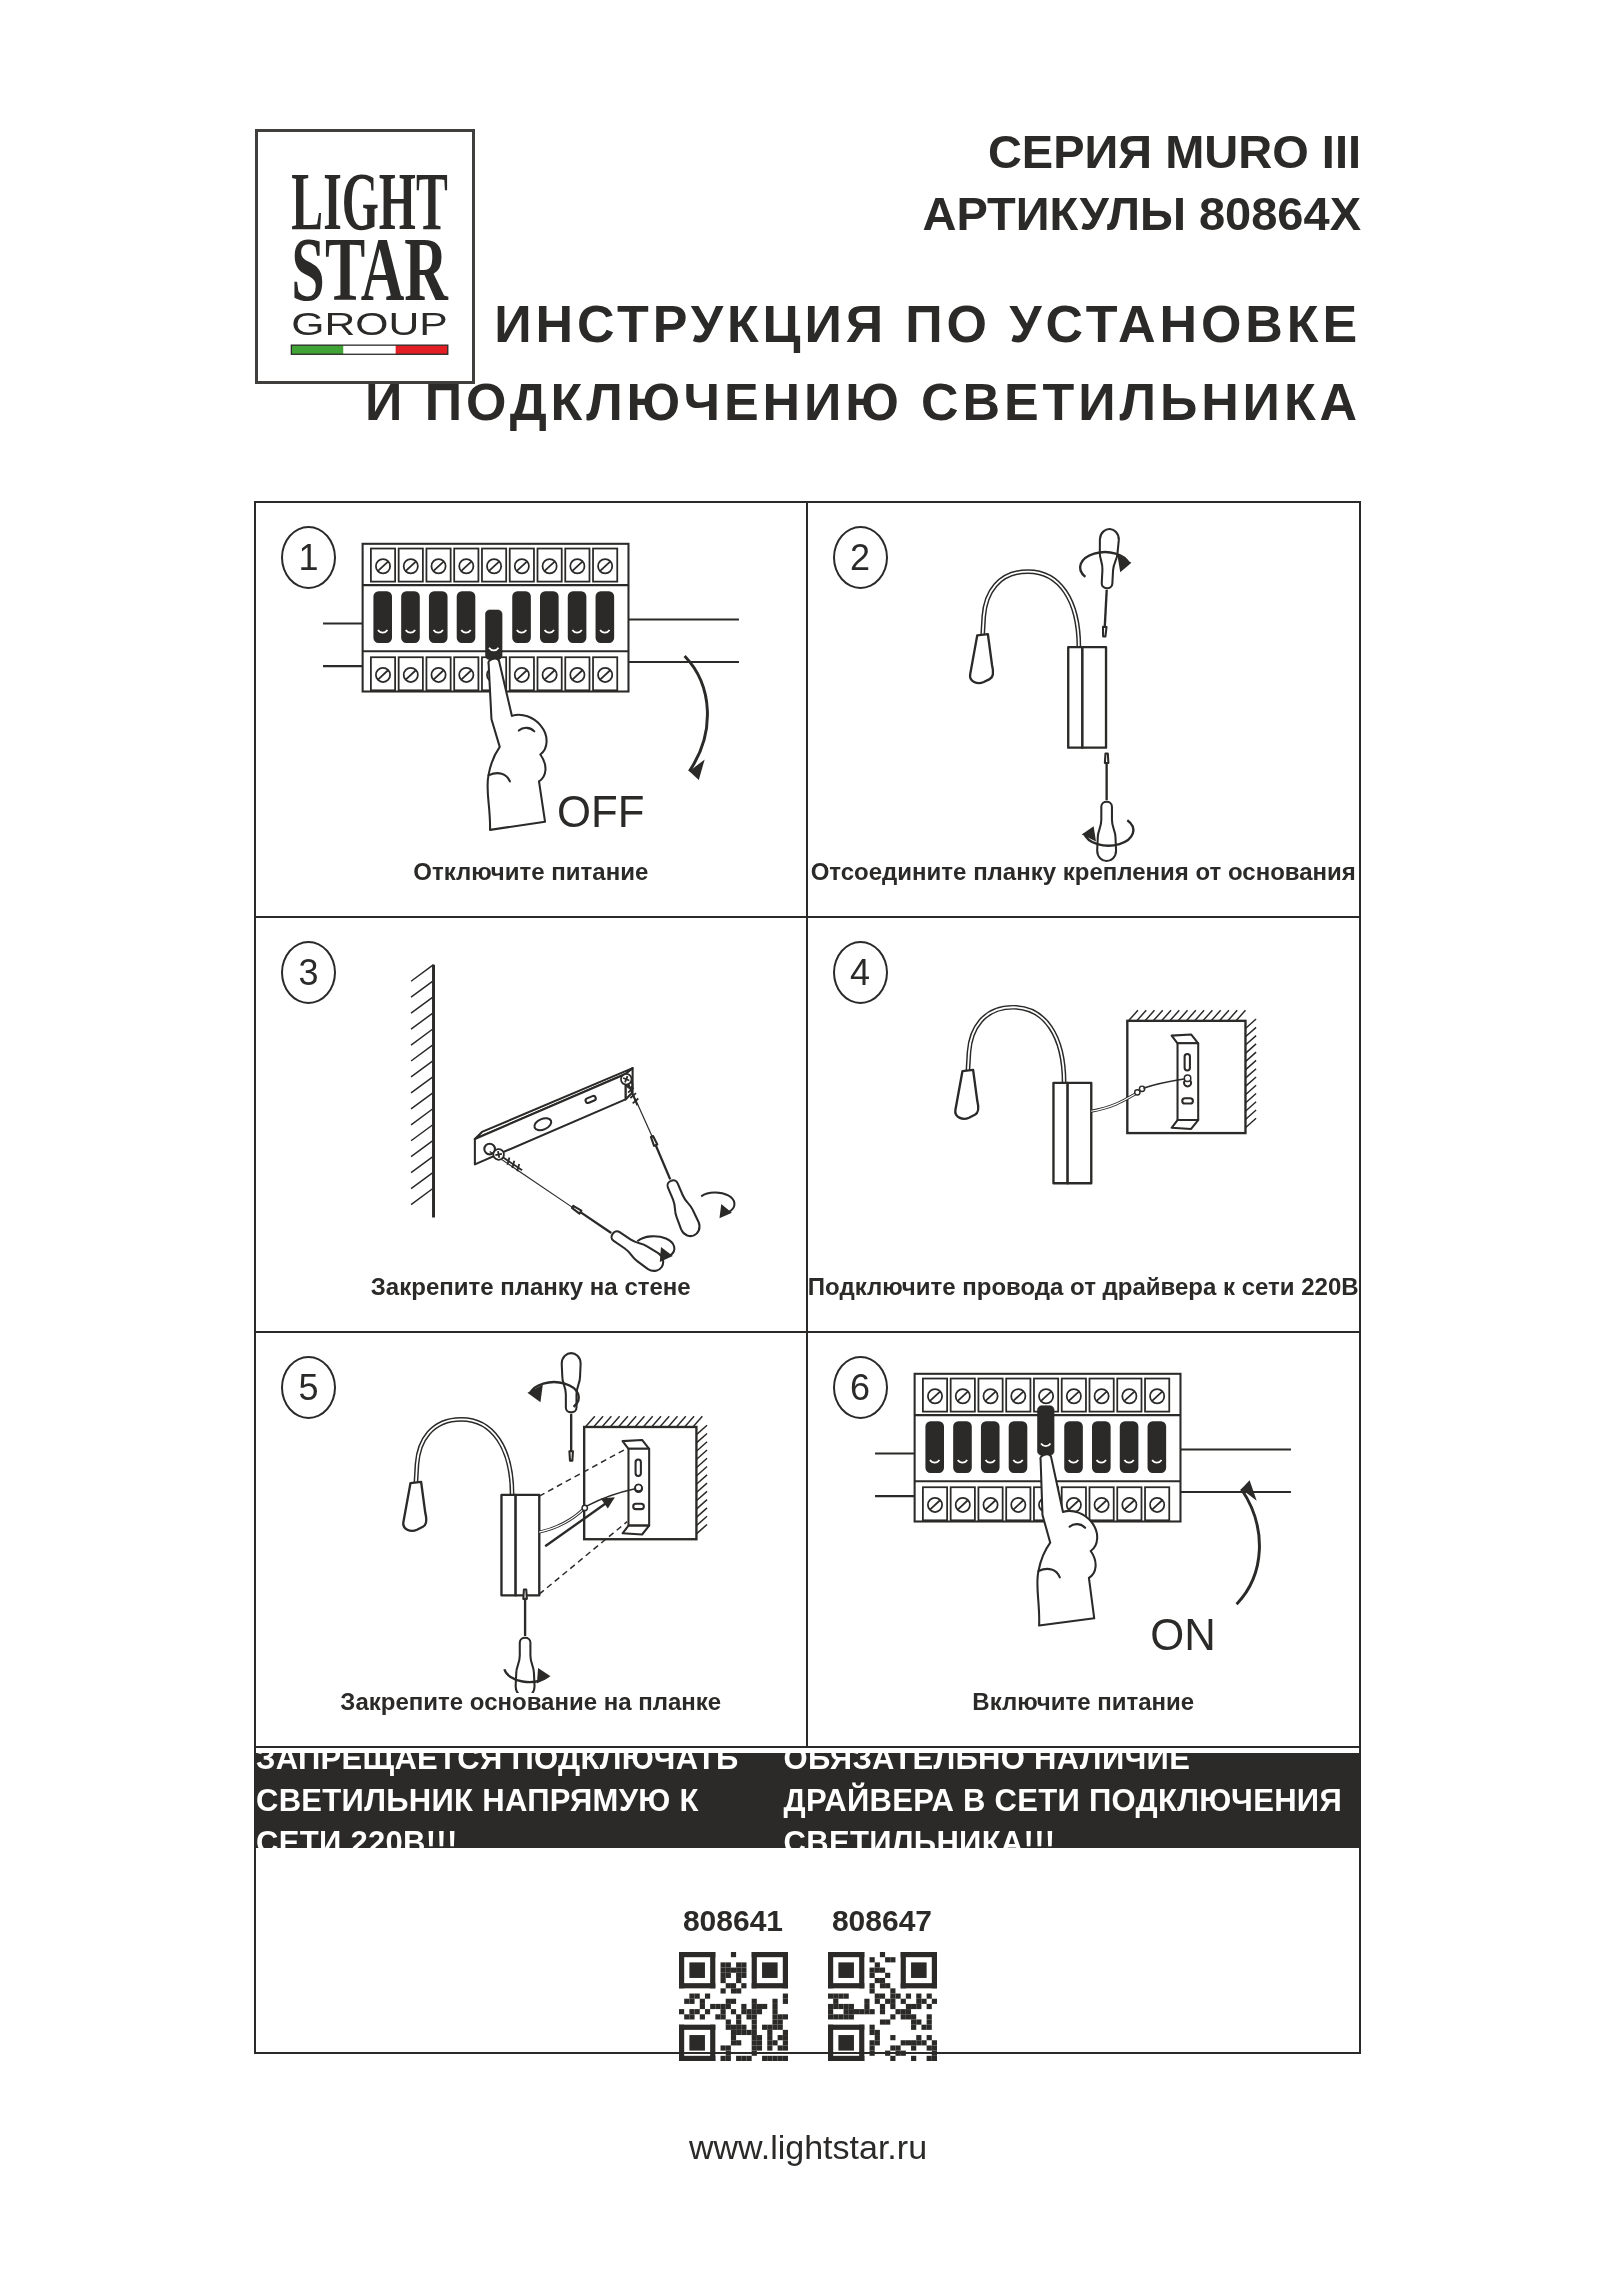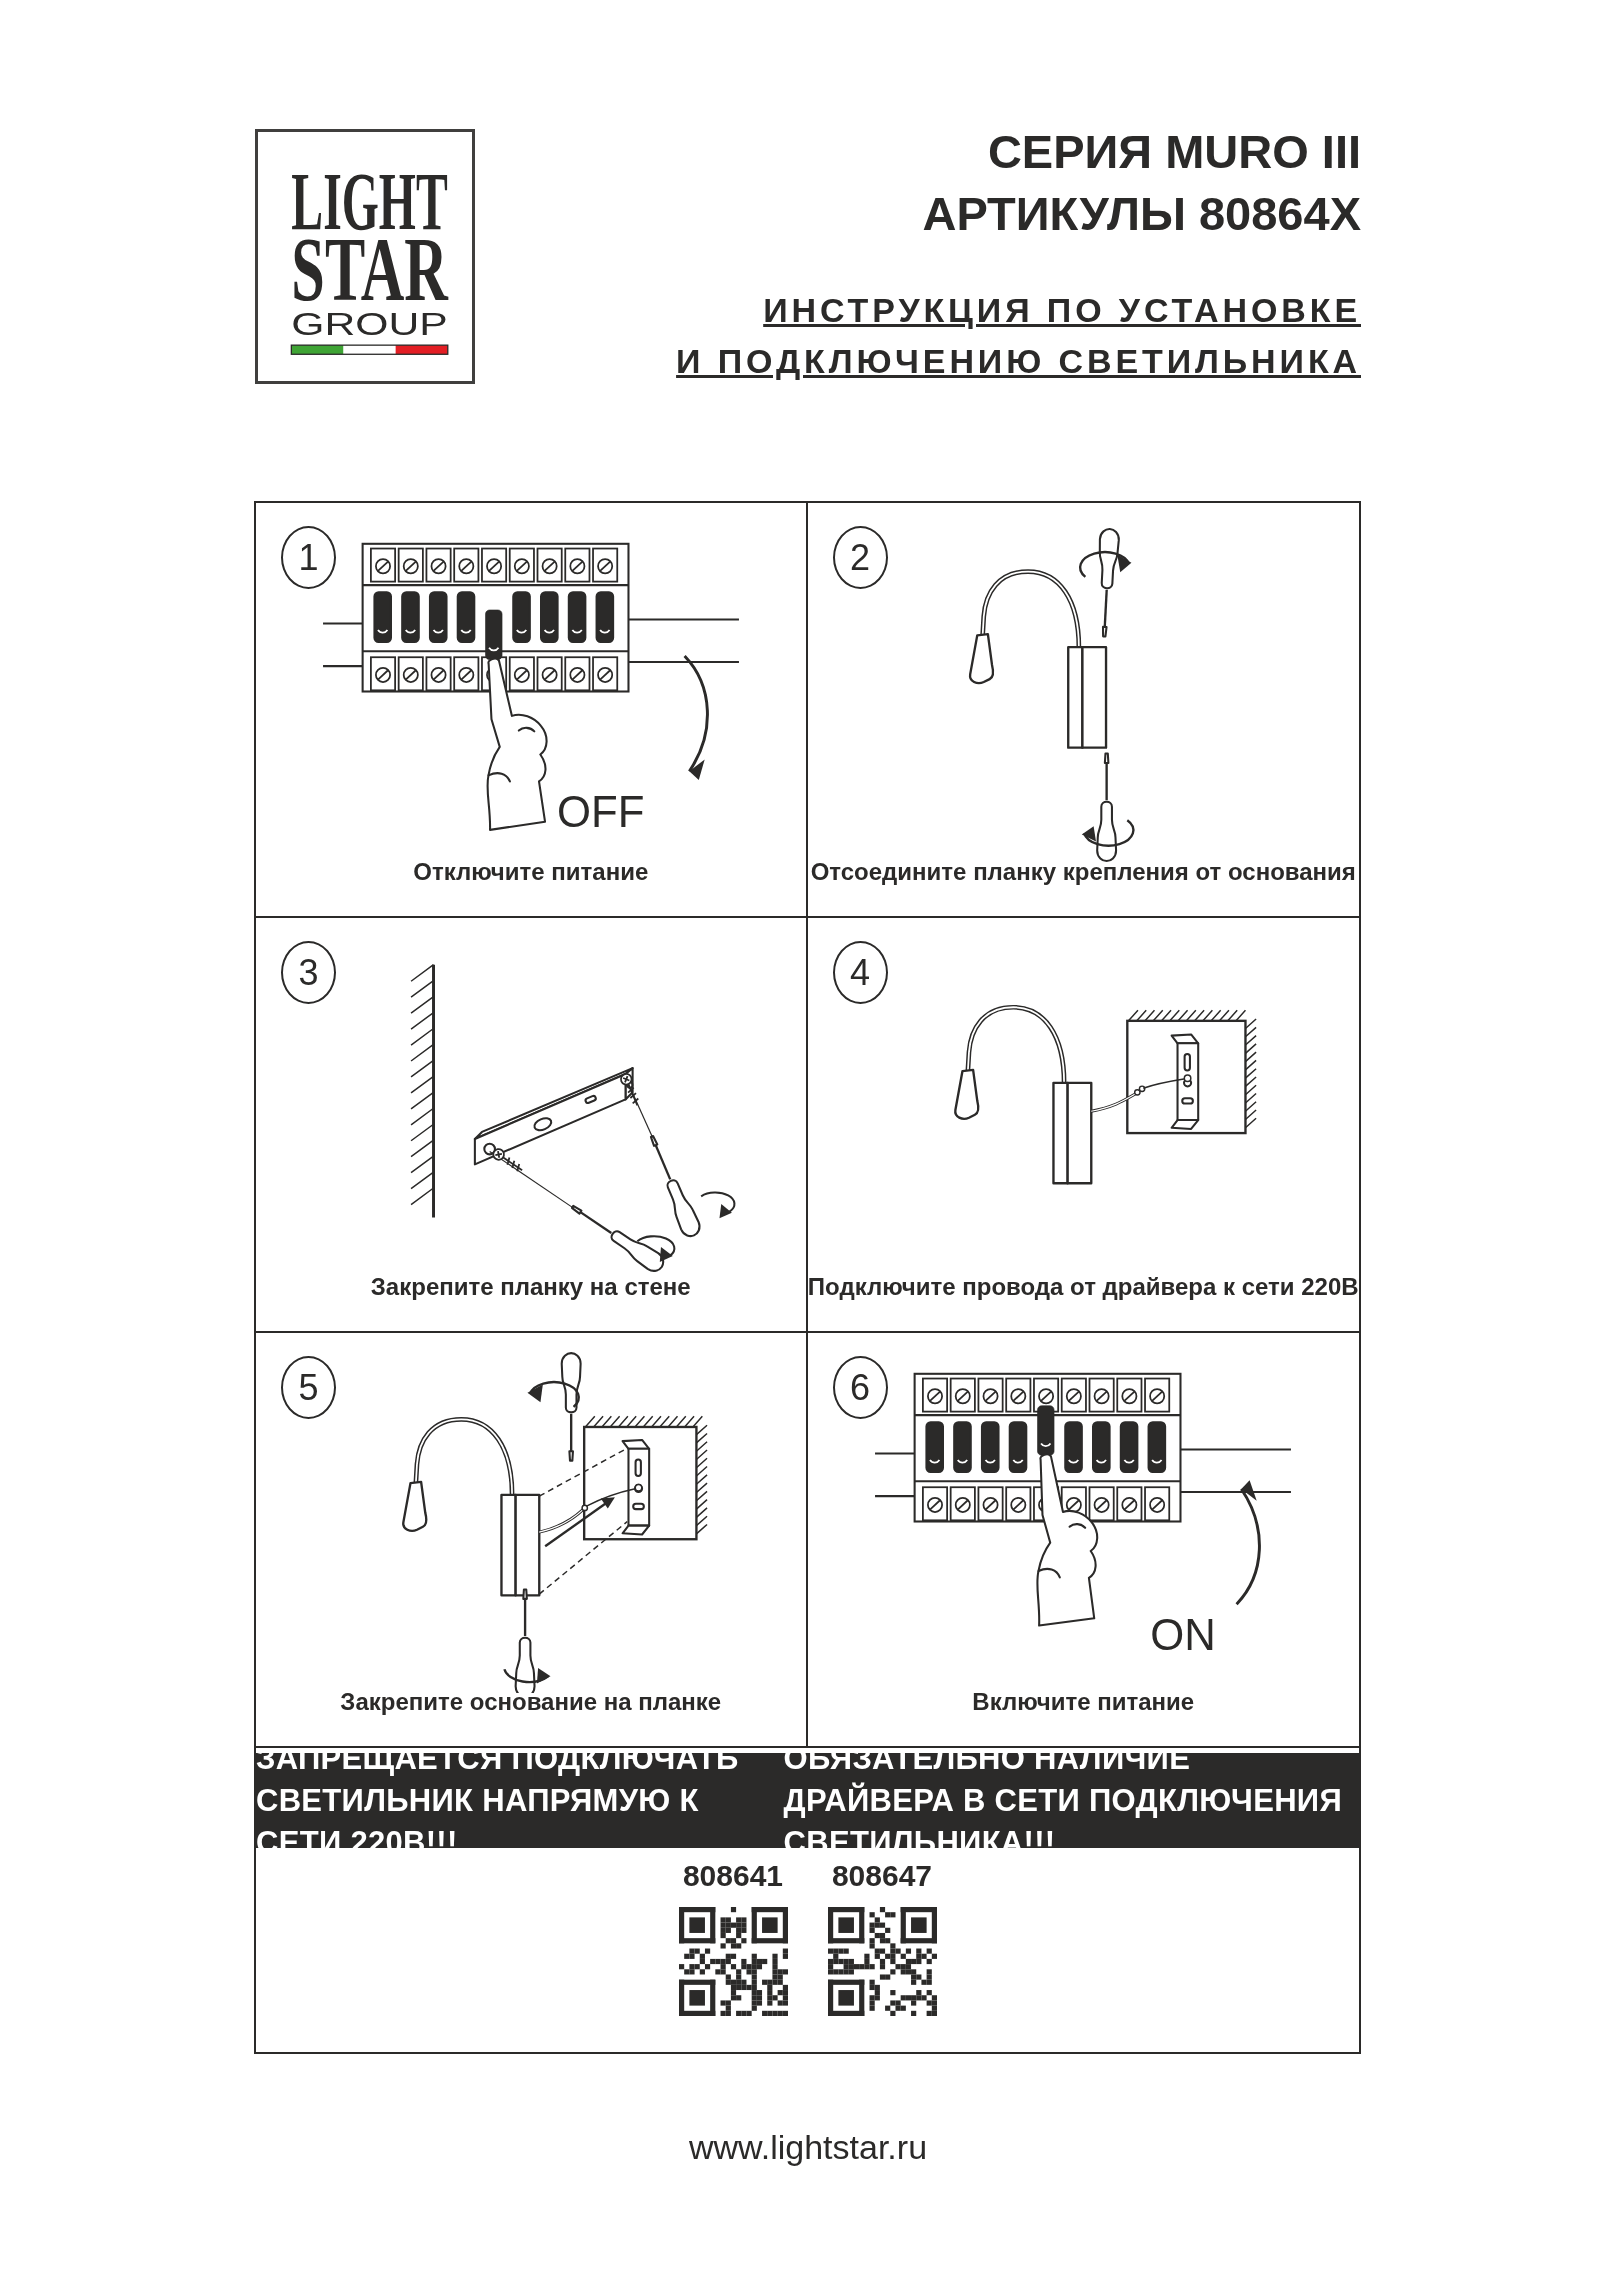--- a/index.html
+++ b/index.html
@@ -6,38 +6,38 @@
   .page{
     position:relative; width:1616px; height:2284px; background:#ffffff;
     font-family:"Liberation Sans", sans-serif; color:#2b2a29; overflow:hidden;
   }
   
   .logo-box{position:absolute; left:255px; top:129px; width:220px; height:255px;
     border:3.3px solid #403f3e; box-sizing:border-box;}
   .title-block{position:absolute; right:255px; top:121px; text-align:right;}
   .title-line{font-size:47px; font-weight:700; line-height:1.32; letter-spacing:0px;}
   .heading-block{position:absolute; right:255px; top:285px; text-align:right;}
-  .heading-line{font-size:34px; font-weight:700; letter-spacing:3.9px; line-height:1.5;text-decoration:underline;}
+  .heading-line{font-size:52px; font-weight:700; letter-spacing:3.9px; line-height:1.5;}
   
   .frame{position:absolute; left:254px; top:501px; width:1107px; height:1553px;
     border:2.6px solid #2b2a29; box-sizing:border-box;}
   .grid{display:grid; grid-template-columns:1fr 1fr;}
   .cell{position:relative; height:415px; box-sizing:border-box; border-bottom:2px solid #2b2a29;}
   .cell.left{border-right:2px solid #2b2a29;}
   .stepnum{position:absolute; left:25px; top:23.4px; width:55px; height:63px;
     border:2.6px solid #2b2a29; border-radius:50%; box-sizing:border-box;
     display:flex; align-items:center; justify-content:center; font-size:36px;}
   .illus{position:absolute; left:50%; transform:translateX(-50%); top:17px; width:449px; height:343px;}
   .caption{position:absolute; bottom:30px; width:100%; text-align:center; font-size:24px;font-weight:bold;}
   
   .banner{margin-top:5.2px; height:95px; background:#2b2a29; color:#ffffff;
     display:flex; flex-direction:row; justify-content:center; align-items:center; gap:2.6px;}
   .banner div{font-size:31px; font-weight:700; letter-spacing:0.3px; line-height:1.35;}
   
-  .qr-row{padding-top:10.4px; display:flex; justify-content:center; gap:40px;}
+  .qr-row{padding-top:10.4px; display:flex; justify-content:center; gap:40px;margin-top:45px;}
   .qr-item{width:109px; text-align:center;}
   .qr-label{font-size:30px; font-weight:700; margin-bottom:14.3px;}
   .qr{width:109px; height:109px; display:block;}
   
   .site{position:absolute; top:2128px; width:100%; text-align:center;
     font-size:34px; font-weight:400;}
   svg text{font-family:"Liberation Sans", sans-serif;}
   .logosvg text.serif{font-family:"Liberation Serif", serif;}
 </style>
 </head>

